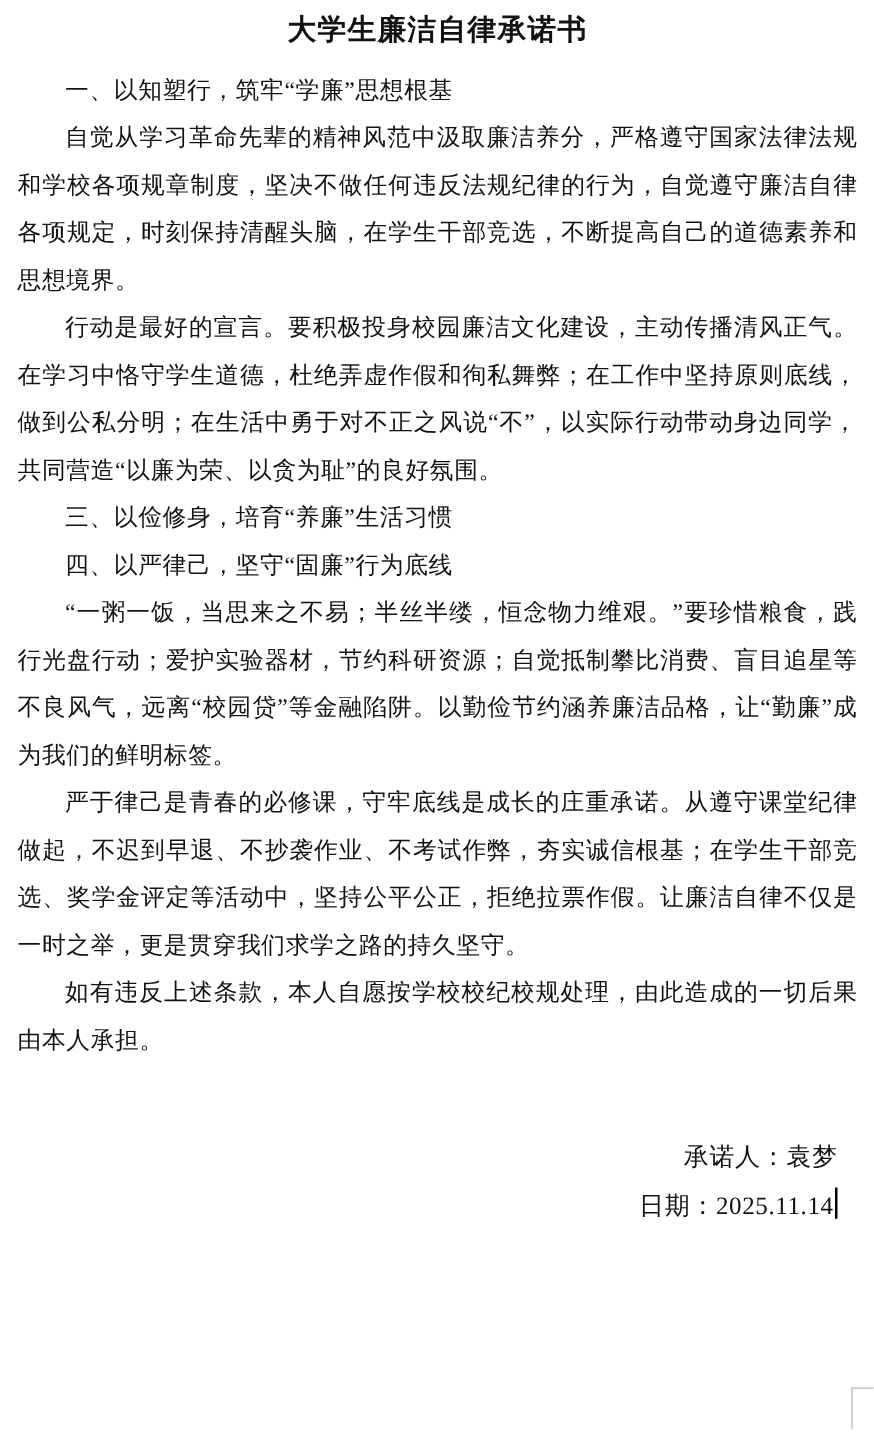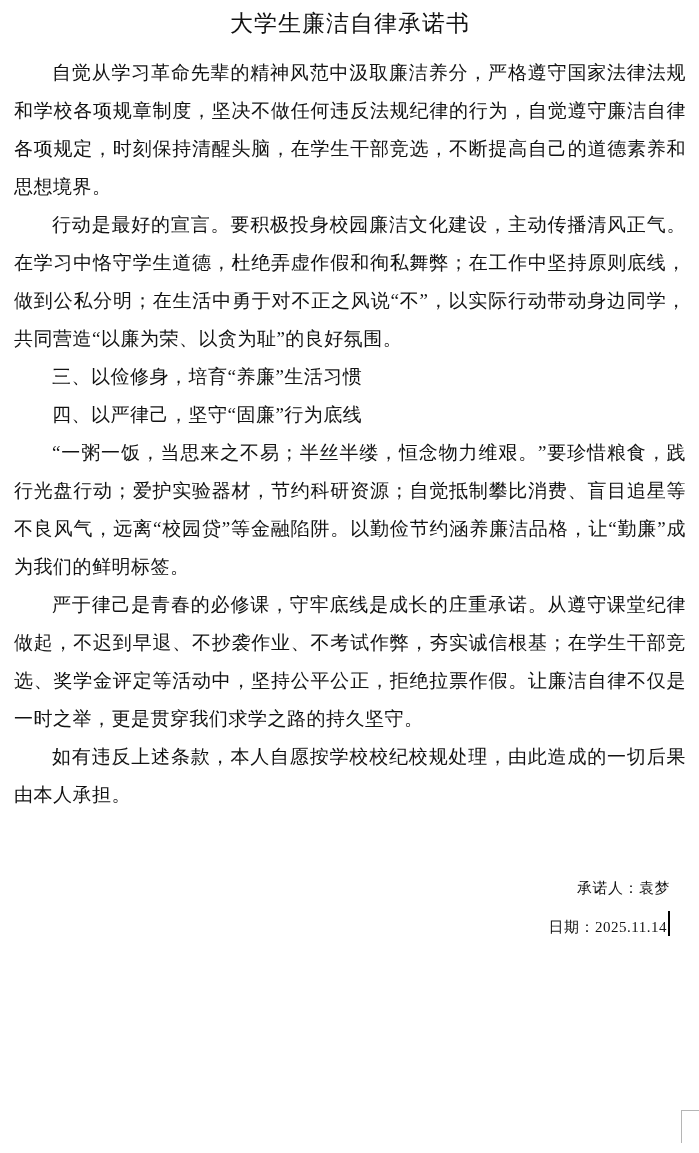--- a/index.html
+++ b/index.html
@@ -14,41 +14,41 @@
     background: #ffffff;
     color: #121212;
     font-family: "Liberation Serif", "DejaVu Serif", serif;
     box-sizing: border-box;
     padding: 0 13px 0 14px;
     overflow: hidden;
   }
   .title {
     margin: 8px 0 14px 0;
     font-size: 23px;
-    font-weight: normal;
+    font-weight: bold;
     line-height: 32px;
     text-align: center;
     letter-spacing: 1px;
   }
   .para {
     margin: 0;
     font-size: 19px;
     line-height: 38px;
     text-indent: 2em;
     text-align: justify;
     letter-spacing: 0.5px;
   }
   .signature {
     margin-top: 55px;
     text-align: right;
     padding-right: 16px;
   }
   .sig-line {
     margin: 0;
-    font-size: 15px;
+    font-size: 20px;
     line-height: 38px;
     letter-spacing: 0.5px;
   }
   .date-line {
     margin-top: 1px;
   }
   .caret {
     display: inline-block;
     width: 2px;
     height: 25px;
@@ -67,20 +67,21 @@
   }
 </style>
 </head>
 <body>
 
 <div class="page">
 
   <h1 class="title">大学生廉洁自律承诺书</h1>
 
 
+  <p class="para">一、以知塑行，筑牢“学廉”思想根基</p>
 
   <p class="para">自觉从学习革命先辈的精神风范中汲取廉洁养分，严格遵守国家法律法规和学校各项规章制度，坚决不做任何违反法规纪律的行为，自觉遵守廉洁自律各项规定，时刻保持清醒头脑，在学生干部竞选，不断提高自己的道德素养和思想境界。</p>
 
 
   <p class="para">行动是最好的宣言。要积极投身校园廉洁文化建设，主动传播清风正气。在学习中恪守学生道德，杜绝弄虚作假和徇私舞弊；在工作中坚持原则底线，做到公私分明；在生活中勇于对不正之风说“不”，以实际行动带动身边同学，共同营造“以廉为荣、以贪为耻”的良好氛围。</p>
 
   <p class="para">三、以俭修身，培育“养廉”生活习惯</p>
 
   <p class="para">四、以严律己，坚守“固廉”行为底线</p>
 

